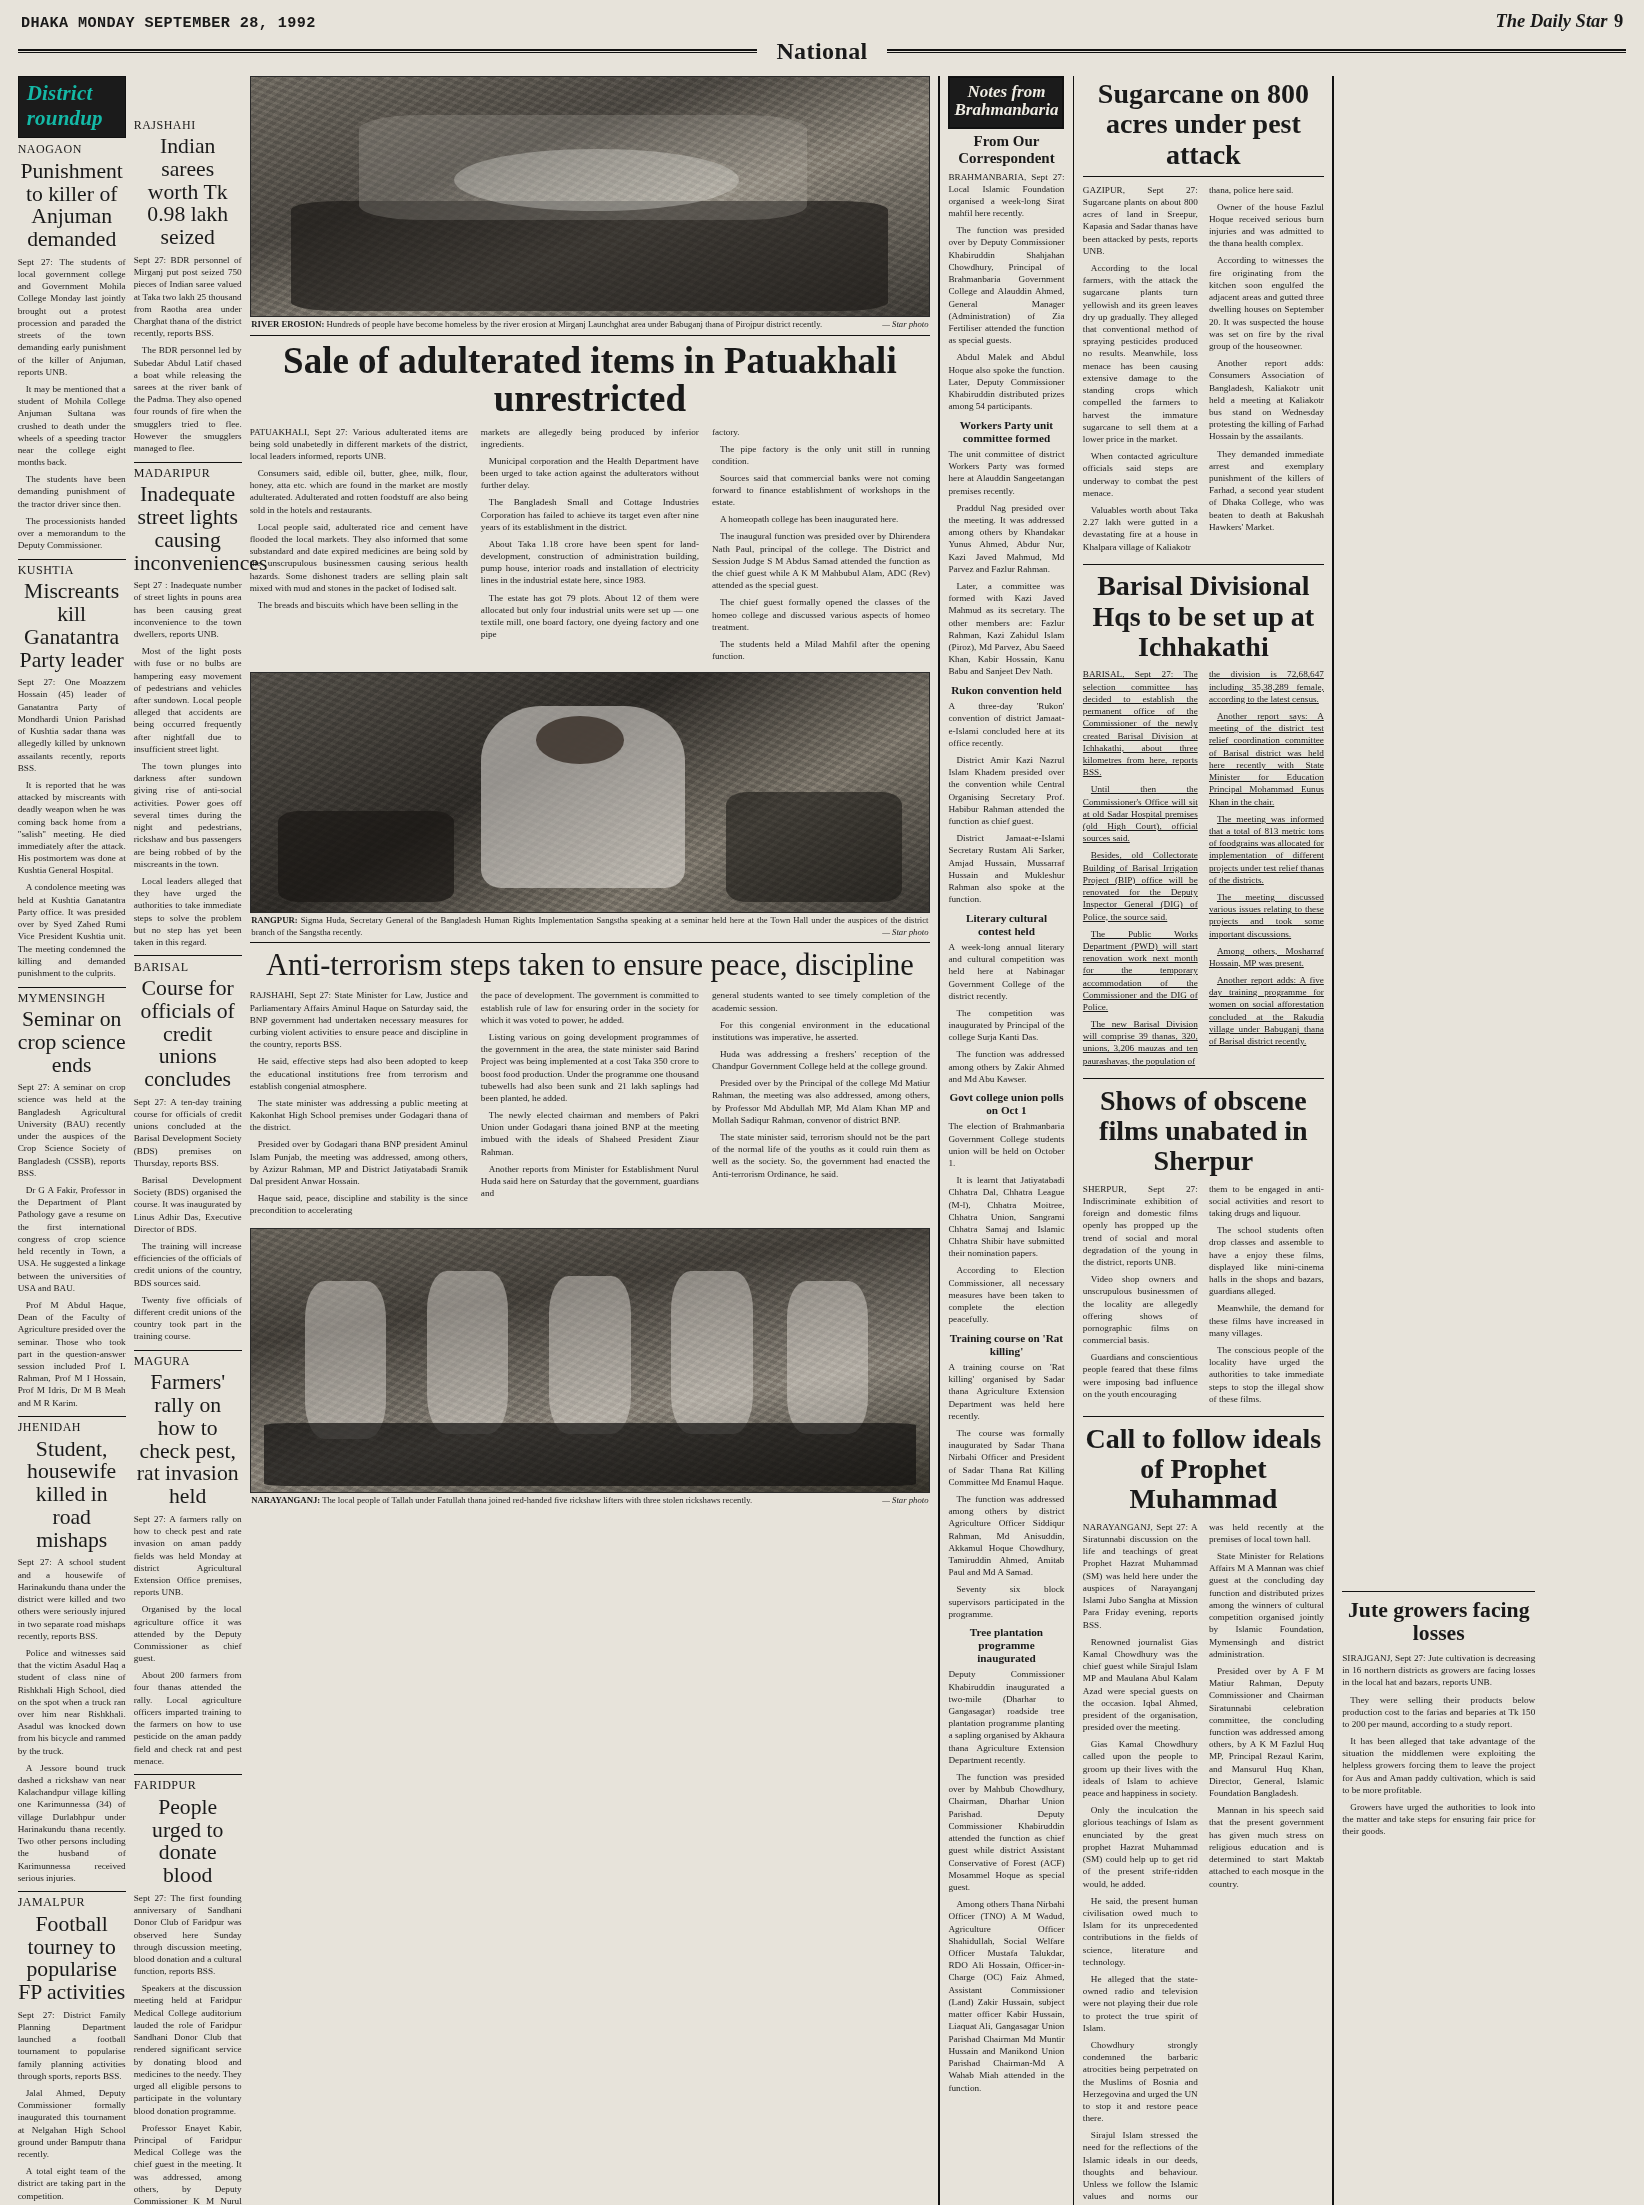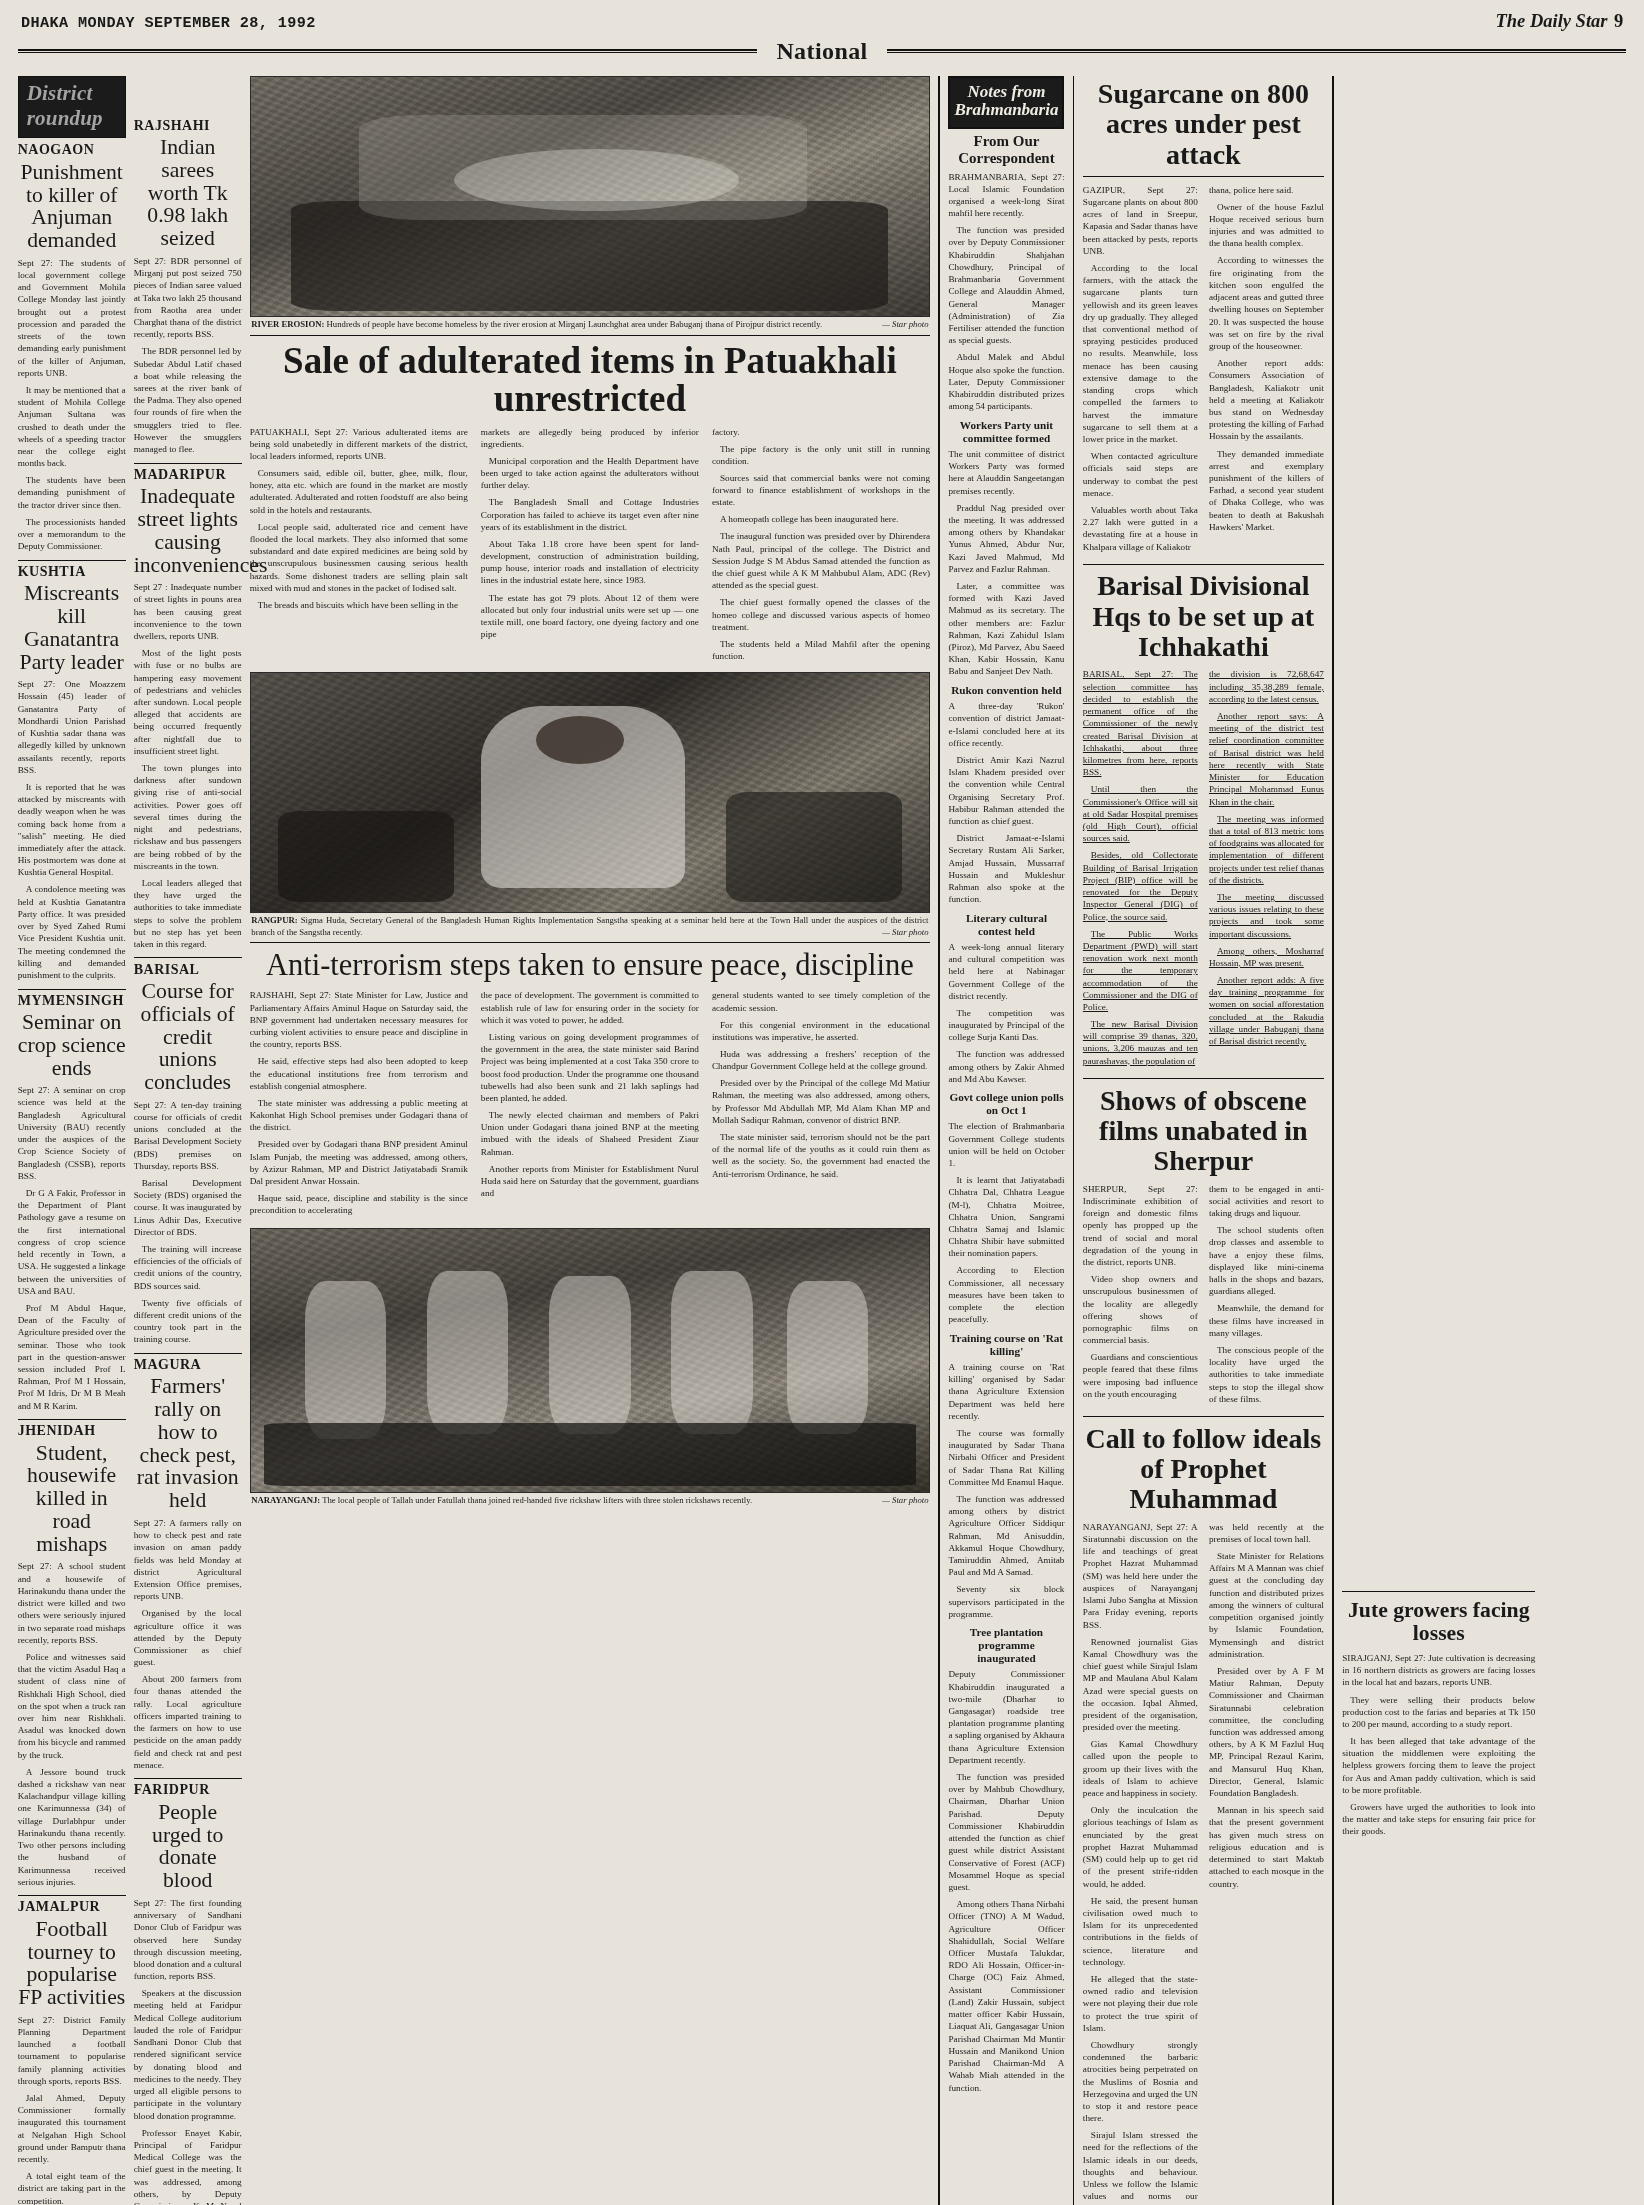--- a/index.html
+++ b/index.html
@@ -57,31 +57,31 @@
     grid-template-columns: 108px 108px 329px 2.4px 333px 2.4px 116px 2.4px 241px 2.4px 193px;
     gap: 0 8px;
     padding-top: 6.4px;
   }
   .vrule { background: #111; width: 1.6px; margin: 0 auto; }
 
   .col { }
   
   .dist-head {
     background: #1b1b1b;
-    color: #a3a3a3;
+    color: #14b8a6;
     font-weight: bold;
     font-size: 21px;
     padding: 4px 8px 5.6px 8px;
     font-style: italic;
     letter-spacing: 0.2px;
     border: 1.6px solid #111;
   }
   .place {
-    font-weight: bold;
-    font-size: 14px;
+    font-weight: normal;
+    font-size: 12px;
     letter-spacing: 0.5px;
     margin: 7.2px 0 1.6px 0;
     border-top: 0.8px solid #111;
     padding-top: 3.2px;
   }
   .place.first { border-top: none; padding-top:0; margin-top:4.8px;}
   h2.hl {
     font-size: 21.7px;
     line-height: 1.05;
     font-weight: normal;

